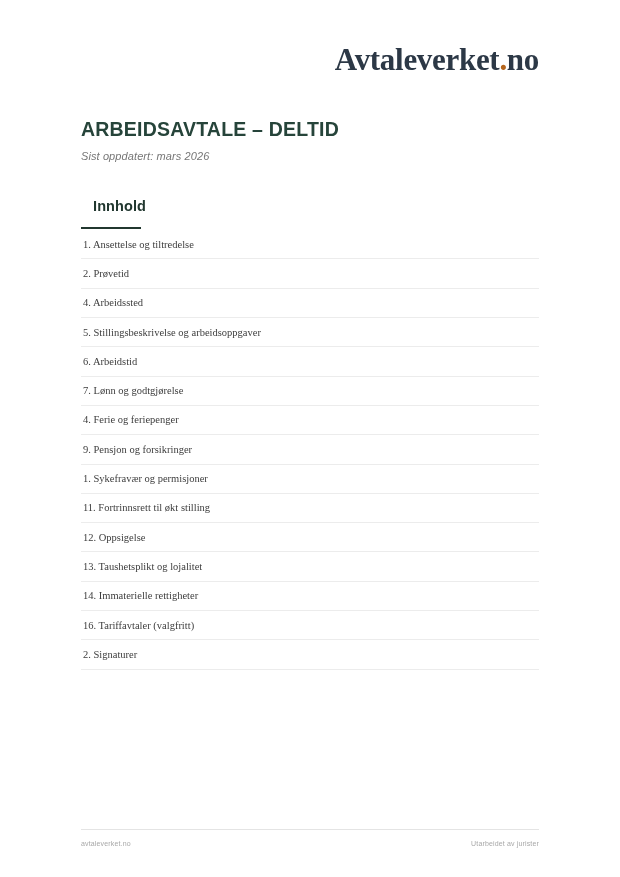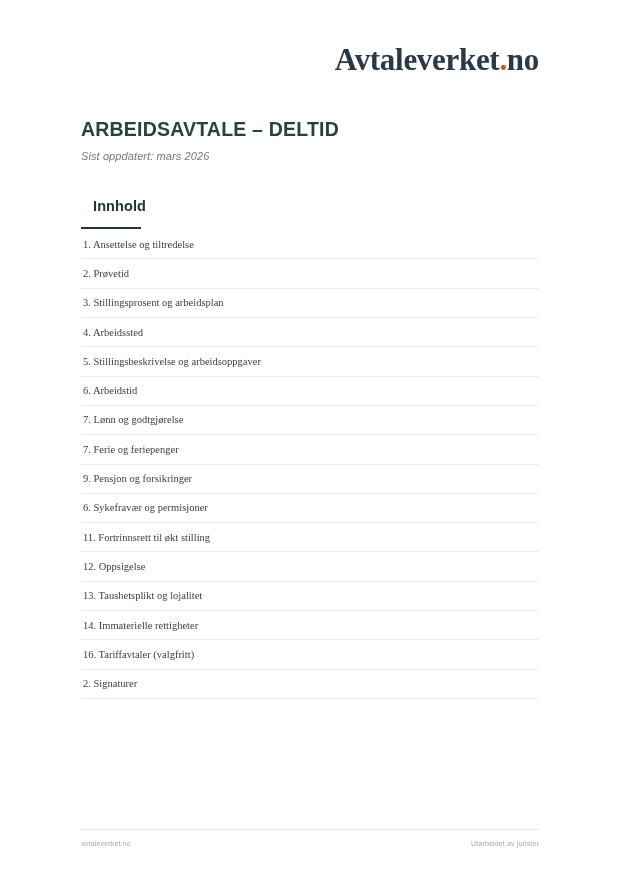--- a/index.html
+++ b/index.html
@@ -165,28 +165,27 @@
     <div class="doc-subtitle">Sist oppdatert: mars 2026</div>
 
     <div class="toc-heading-wrap">
       <h2 class="toc-heading">Innhold</h2>
       <div class="toc-rule"></div>
     </div>
 
     <ul class="toc-list">
         <li class="toc-item">1. Ansettelse og tiltredelse</li>
         <li class="toc-item">2. Prøvetid</li>
-        <li class="toc-item">3. Stillingsprosent og arbeidsplan</li>
         <li class="toc-item">4. Arbeidssted</li>
         <li class="toc-item">5. Stillingsbeskrivelse og arbeidsoppgaver</li>
         <li class="toc-item">6. Arbeidstid</li>
         <li class="toc-item">7. Lønn og godtgjørelse</li>
-        <li class="toc-item">7. Ferie og feriepenger</li>
+        <li class="toc-item">4. Ferie og feriepenger</li>
         <li class="toc-item">9. Pensjon og forsikringer</li>
-        <li class="toc-item">6. Sykefravær og permisjoner</li>
+        <li class="toc-item">1. Sykefravær og permisjoner</li>
         <li class="toc-item">11. Fortrinnsrett til økt stilling</li>
         <li class="toc-item">12. Oppsigelse</li>
         <li class="toc-item">13. Taushetsplikt og lojalitet</li>
         <li class="toc-item">14. Immaterielle rettigheter</li>
         <li class="toc-item">16. Tariffavtaler (valgfritt)</li>
         <li class="toc-item">2. Signaturer</li>
       </ul>
 
     <div class="footer">
       <span class="footer-left">avtaleverket.no</span>

